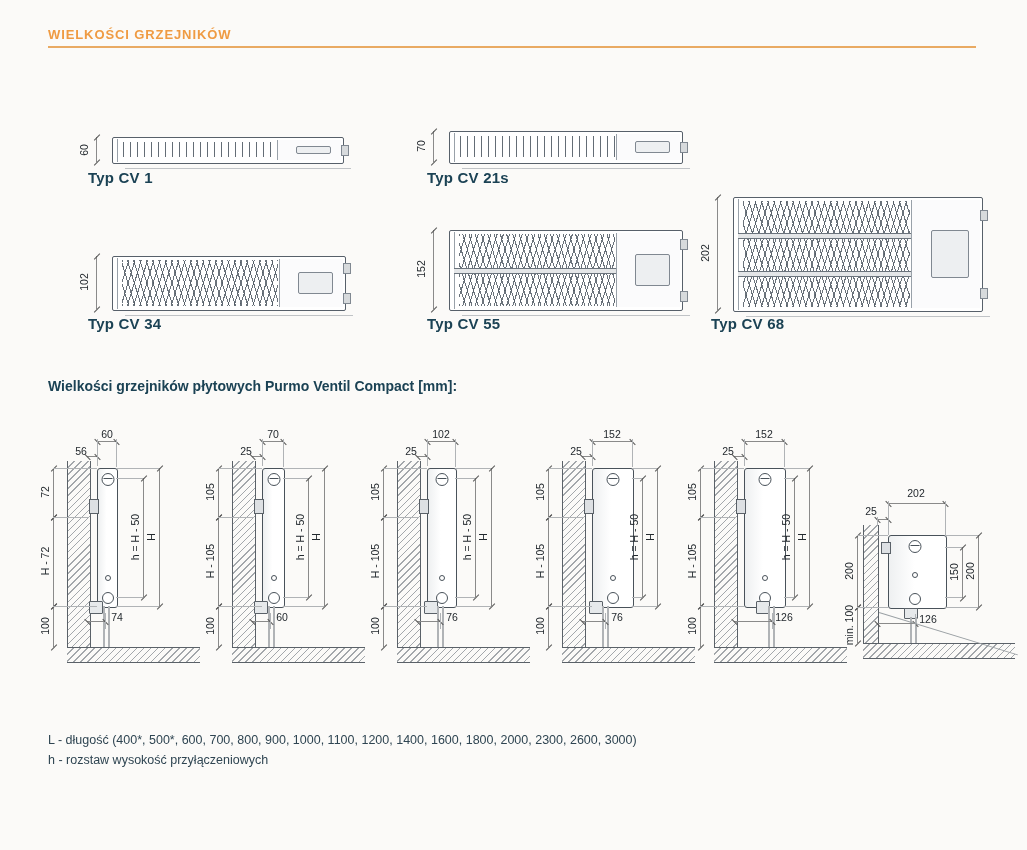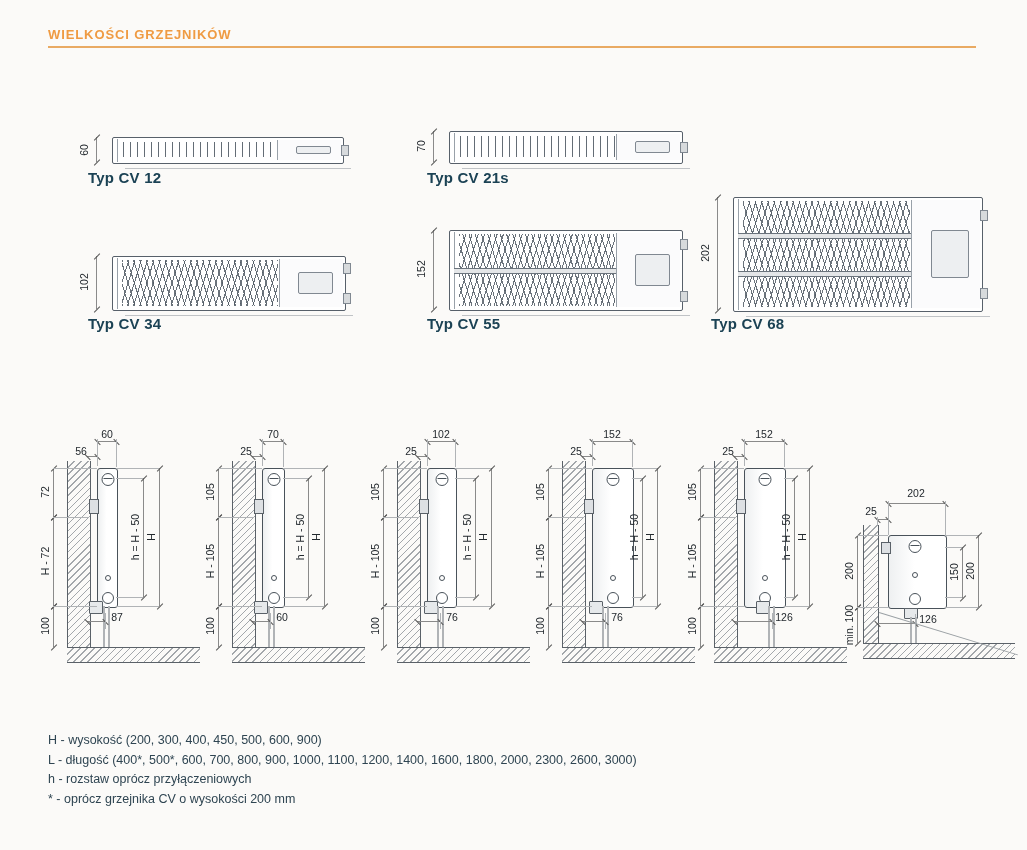--- a/index.html
+++ b/index.html
@@ -59,21 +59,21 @@
 
   <div class="dv" style="left:96px;top:137px;height:25px"></div>
   <div class="vl" style="left:84px;top:150px">60</div>
   <div class="tvd" style="left:112px;top:137px;width:230px;height:25px">
     <div class="fs"></div>
     <div class="cap">
         <div class="capin"></div>
       </div>
     <div class="stub" style="top:7px"></div>
   </div>
-  <div class="typ" style="left:88px;top:169px">Typ CV 12</div>
+  <div class="typ" style="left:88px;top:169px">Typ CV 1</div>
 
   <div class="dv" style="left:433px;top:131px;height:31px"></div>
   <div class="vl" style="left:421px;top:146px">70</div>
   <div class="tvd" style="left:449px;top:131px;width:232px;height:31px">
     <div class="fs"></div>
     <div class="cap">
         <div class="capin"></div>
       </div>
     <div class="stub" style="top:10px"></div>
   </div>
@@ -111,20 +111,21 @@
     <div class="rail" style="top:35px"></div>
     <div class="rail" style="top:73px"></div>
     <div class="cap">
         <div class="capin"></div>
       </div>
     <div class="stub" style="top:12px"></div>
     <div class="stub" style="bottom:12px"></div>
   </div>
   <div class="typ" style="left:711px;top:315px">Typ CV 68</div>
 
+  <div class="h2">Wielkości grzejników płytowych Purmo Ventil Compact [mm]:</div>
 
   <div class="sv" style="left:45px">
     <div class="hl" style="left:62px;top:9px">60</div>
     <div class="dh" style="left:52px;top:16px;width:19px"></div>
     <div class="hl" style="left:36px;top:26px">56</div>
     <div class="dh" style="left:42px;top:31px;width:10px"></div>
     <div class="ex" style="left:52px;top:14px;width:1px;height:27px"></div>
     <div class="ex" style="left:71px;top:14px;width:1px;height:28px"></div>
     <div class="wall"></div>
     <div class="floor"></div>
@@ -148,21 +149,21 @@
     <div class="ex" style="left:8px;top:181px;width:44px;height:1px"></div>
     <div class="dv" style="left:98px;top:53px;height:119px"></div>
     <div class="vl" style="left:90px;top:112px">h = H - 50</div>
     <div class="dv" style="left:114px;top:43px;height:138px"></div>
     <div class="vl" style="left:106px;top:112px">H</div>
     <div class="ex" style="left:71px;top:53px;width:27px;height:1px"></div>
     <div class="ex" style="left:71px;top:172px;width:27px;height:1px"></div>
     <div class="ex" style="left:71px;top:43px;width:43px;height:1px"></div>
     <div class="ex" style="left:71px;top:181px;width:43px;height:1px"></div>
     <div class="dh" style="left:42px;top:196px;width:18px"></div>
-    <div class="hl" style="left:72px;top:192px">87</div>
+    <div class="hl" style="left:72px;top:192px">74</div>
     <div class="ex" style="left:60px;top:188px;width:1px;height:16px"></div>
   </div>
 
   <div class="sv" style="left:210px">
     <div class="hl" style="left:63px;top:9px">70</div>
     <div class="dh" style="left:52px;top:16px;width:21px"></div>
     <div class="hl" style="left:36px;top:26px">25</div>
     <div class="dh" style="left:42px;top:31px;width:10px"></div>
     <div class="ex" style="left:52px;top:14px;width:1px;height:27px"></div>
     <div class="ex" style="left:73px;top:14px;width:1px;height:28px"></div>
@@ -352,19 +353,17 @@
     <div class="ex" style="left:95px;top:172px;width:17px;height:1px"></div>
     <div class="ex" style="left:95px;top:110px;width:33px;height:1px"></div>
     <div class="ex" style="left:95px;top:182px;width:33px;height:1px"></div>
     <div class="dh" style="left:27px;top:198px;width:38px"></div>
     <div class="hl" style="left:78px;top:194px">126</div>
     <div class="ex" style="left:65px;top:189px;width:1px;height:17px"></div>
     <div style="position:absolute;left:29px;top:187px;width:145px;height:1px;background:#9aa0a4;transform:rotate(17deg);transform-origin:left center;"></div>
   </div>
 
   <div class="legend">
-    <div>H - wysokość (200, 300, 400, 450, 500, 600, 900)</div>
     <div>L - długość (400*, 500*, 600, 700, 800, 900, 1000, 1100, 1200, 1400, 1600, 1800, 2000, 2300, 2600, 3000)</div>
-    <div>h - rozstaw oprócz przyłączeniowych</div>
-    <div>* - oprócz grzejnika CV o wysokości 200 mm</div>
+    <div>h - rozstaw wysokość przyłączeniowych</div>
   </div>
 
 </div>
 
 </body></html>

